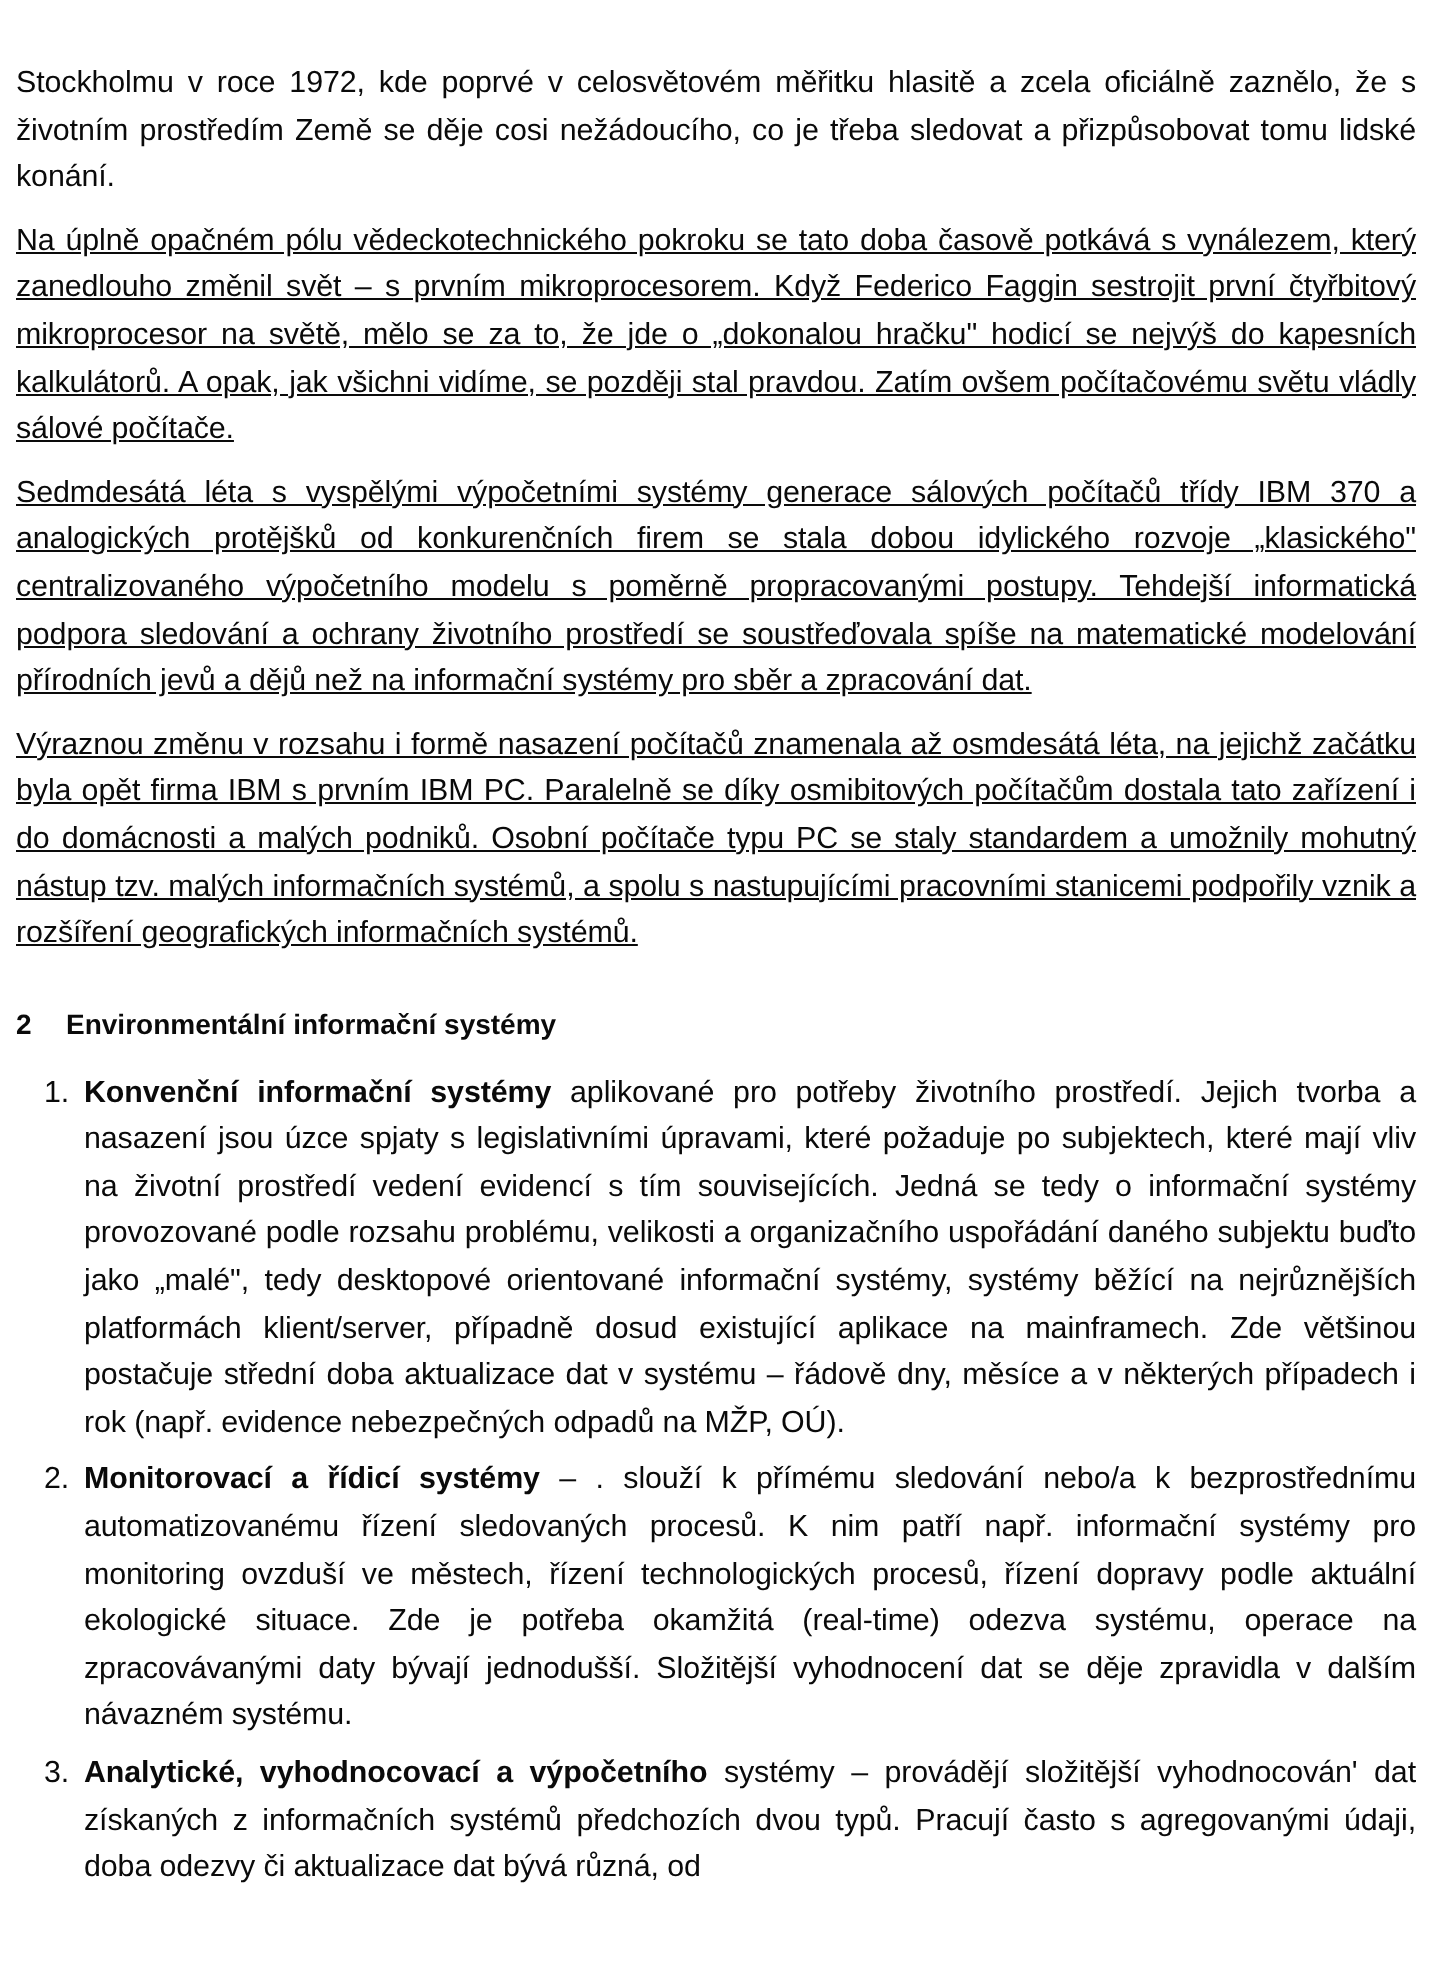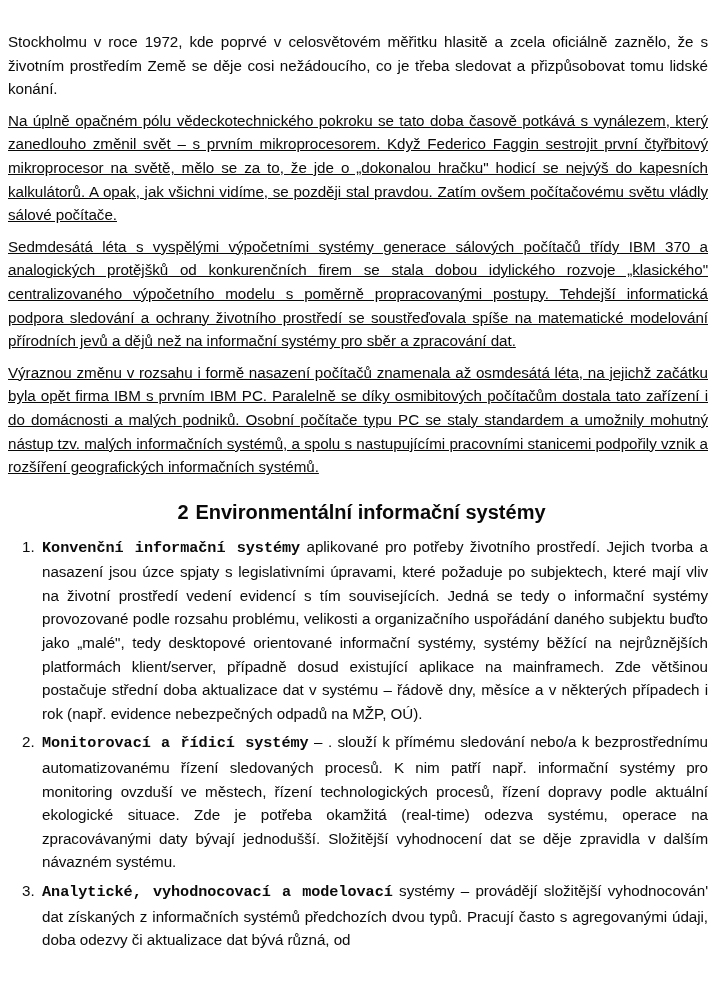--- a/index.html
+++ b/index.html
@@ -41,25 +41,25 @@
     letter-spacing: -0.05px;
     word-spacing: 0px;
   }
   p.para + p.para {
     margin-top: 8px;
     text-decoration: underline;
   }
   h2.section-heading {
     margin: 0;
     padding: 0;
-    font-size: 20px;
+    font-size: 14px;
     font-weight: bold;
     line-height: 23px;
     letter-spacing: 0px;
-    text-align: center;
+    text-align: left;
   }
   h2.section-heading .secnum {
     display: inline-block;
     width: 25px;
   }
   .heading-wrap {
     margin-top: 22px;
     margin-bottom: 11px;
   }
   ol.num-list {
@@ -78,21 +78,21 @@
     letter-spacing: -0.05px;
   }
   ol.num-list li .marker {
     position: absolute;
     left: 14px;
     top: 0;
     font-weight: normal;
     font-size: 15.2px;
     line-height: 23.6px;
   }
-  .lead-in { font-weight: bold; font-family: Liberation Mono, monospace; }
+  .lead-in { font-weight: bold; }
 </style>
 </head>
 <body>
 
 <div id="page">
   <div class="content">
 
     <p class="para">Stockholmu v roce 1972, kde poprvé v celosvětovém měřitku hlasitě a zcela oficiálně zaznělo, že s životním prostředím Země se děje cosi nežádoucího, co je třeba sledovat a přizpůsobovat tomu lidské konání.</p>
 
     <p class="para">Na úplně opačném pólu vědeckotechnického pokroku se tato doba časově potkává s vynálezem, který zanedlouho změnil svět – s prvním mikroprocesorem. Když Federico Faggin sestrojit první čtyřbitový mikroprocesor na světě, mělo se za to, že jde o „dokonalou hračku" hodicí se nejvýš do kapesních kalkulátorů. A opak, jak všichni vidíme, se později stal pravdou. Zatím ovšem počítačovému světu vládly sálové počítače.</p>
@@ -107,18 +107,18 @@
 
 
     <ol class="num-list">
       <li>
         <span class="marker">1.</span><span class="lead-in">Konvenční informační systémy</span><span> aplikované pro potřeby životního prostředí. Jejich tvorba a nasazení jsou úzce spjaty s legislativními úpravami, které požaduje po subjektech, které mají vliv na životní prostředí vedení evidencí s tím souvisejících. Jedná se tedy o informační systémy provozované podle rozsahu problému, velikosti a organizačního uspořádání daného subjektu buďto jako „malé", tedy desktopové orientované informační systémy, systémy běžící na nejrůznějších platformách klient/server, případně dosud existující aplikace na mainframech. Zde většinou postačuje střední doba aktualizace dat v systému – řádově dny, měsíce a v některých případech i rok (např. evidence nebezpečných odpadů na MŽP, OÚ).</span>
       </li>
       <li>
         <span class="marker">2.</span><span class="lead-in">Monitorovací a řídicí systémy</span><span> – . slouží k přímému sledování nebo/a k bezprostřednímu automatizovanému řízení sledovaných procesů. K nim patří např. informační systémy pro monitoring ovzduší ve městech, řízení technologických procesů, řízení dopravy podle aktuální ekologické situace. Zde je potřeba okamžitá (real-time) odezva systému, operace na zpracovávanými daty bývají jednodušší. Složitější vyhodnocení dat se děje zpravidla v dalším návazném systému.</span>
       </li>
       <li>
-        <span class="marker">3.</span><span class="lead-in">Analytické, vyhodnocovací a modelovací</span><span> systémy – provádějí složitější vyhodnocován' dat získaných z informačních systémů předchozích dvou typů. Pracují často s agregovanými údaji, doba odezvy či aktualizace dat bývá různá, od</span>
+        <span class="marker">3.</span><span class="lead-in">Analytické, vyhodnocovací a výpočetního</span><span> systémy – provádějí složitější vyhodnocován' dat získaných z informačních systémů předchozích dvou typů. Pracují často s agregovanými údaji, doba odezvy či aktualizace dat bývá různá, od</span>
       </li>
     </ol>
 
   </div>
 </div>
 
 </body></html>

